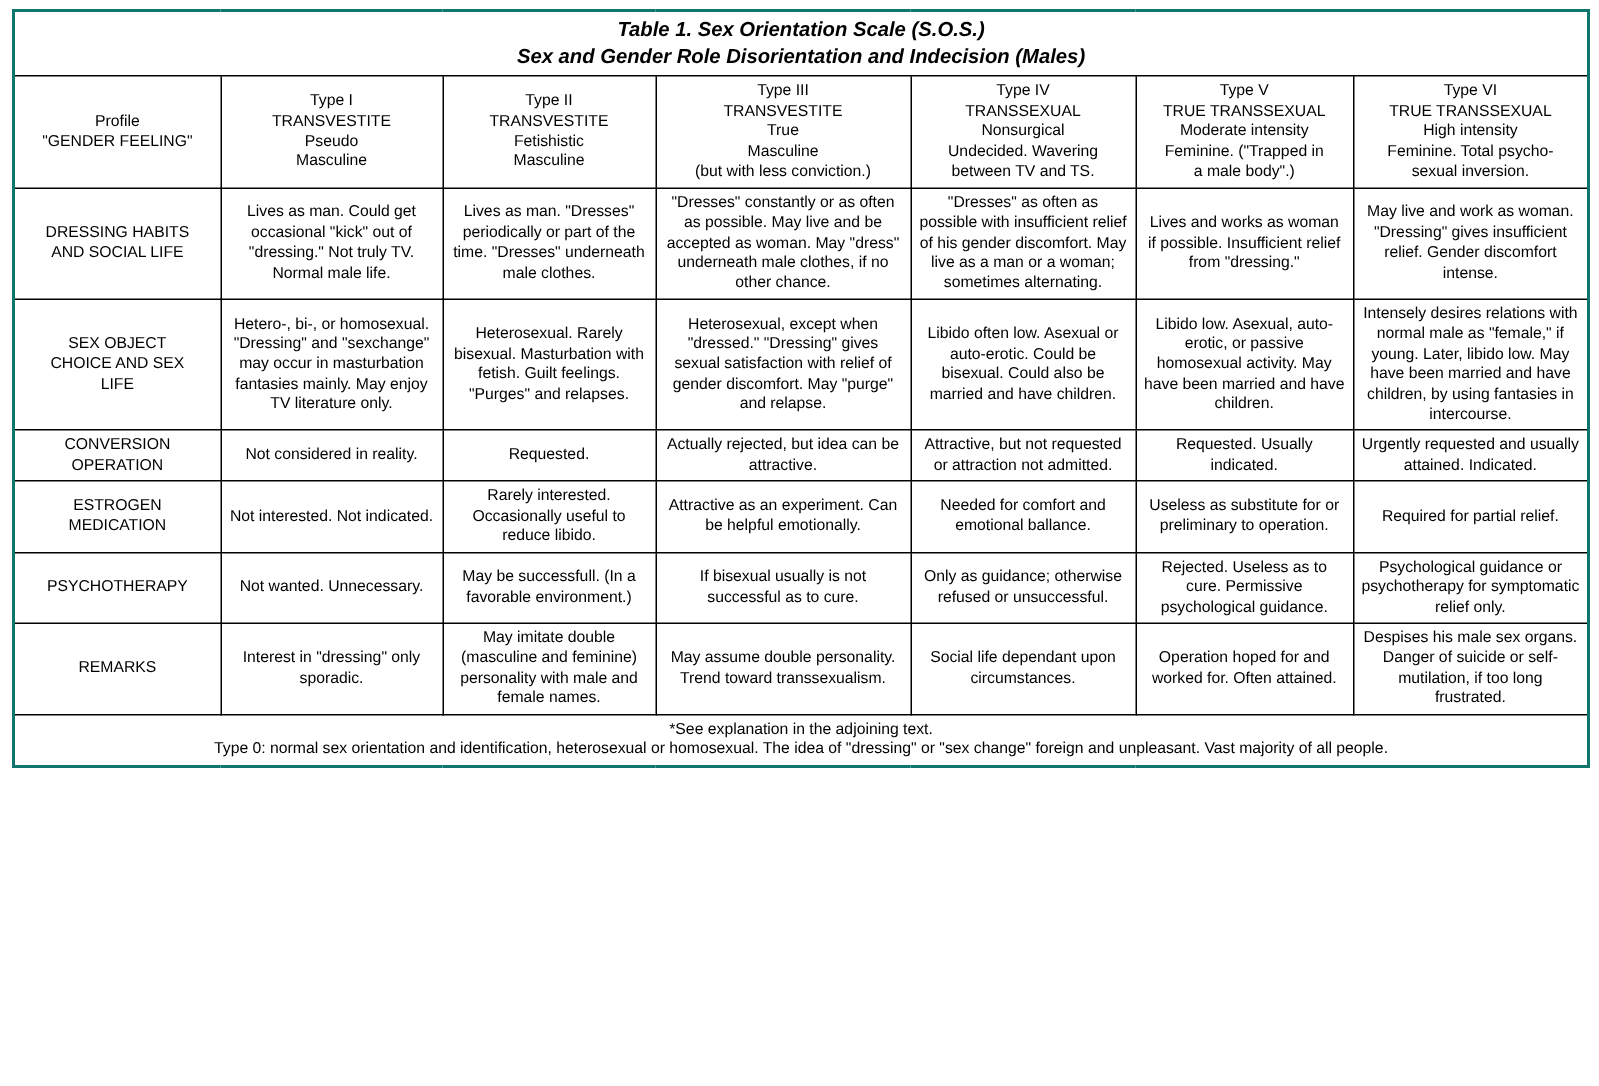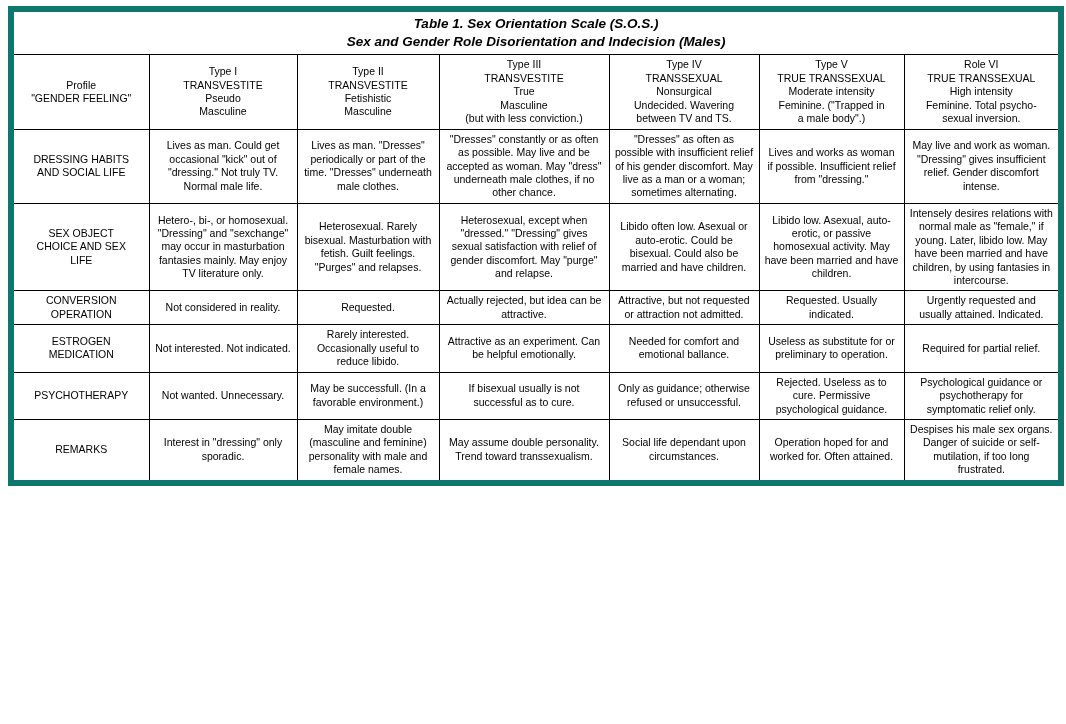--- a/index.html
+++ b/index.html
@@ -16,21 +16,21 @@
   #page {
     width: 1066px;
     height: 724px;
     box-sizing: border-box;
     padding: 6px 8px 6px 8px;
   }
   table.sos {
     border-collapse: collapse;
     width: 1050px;
     table-layout: fixed;
-    border: 6px solid #0f766e;
+    border: 2px solid #0f766e;
   }
   table.sos td, table.sos th {
     border: 1px solid #000;
     vertical-align: middle;
     text-align: center;
     font-size: 10.5px;
     line-height: 1.28;
     padding: 3px 5px;
     font-weight: normal;
   }
@@ -140,21 +140,21 @@
           <span>Nonsurgical</span>
           <span class="detail">Undecided. Wavering<br>between TV and TS.</span>
         </td>
         <td class="type-cell">
           <span>Type V</span>
           <span>TRUE TRANSSEXUAL</span>
           <span>Moderate intensity</span>
           <span class="detail">Feminine. ("Trapped in<br>a male body".)</span>
         </td>
         <td class="type-cell">
-          <span>Role VI</span>
+          <span>Type VI</span>
           <span>TRUE TRANSSEXUAL</span>
           <span>High intensity</span>
           <span class="detail">Feminine. Total psycho-<br>sexual inversion.</span>
         </td>
       </tr>
 
       <tr>
         <td class="rowlabel">DRESSING HABITS<br>AND SOCIAL LIFE</td>
         <td class="body-cell">Lives as man. Could get occasional "kick" out of "dressing." Not truly TV. Normal male life.</td>
         <td class="body-cell">Lives as man. "Dresses" periodically or part of the time. "Dresses" underneath male clothes.</td>
@@ -208,15 +208,21 @@
       <tr>
         <td class="rowlabel">REMARKS</td>
         <td class="body-cell">Interest in "dressing" only sporadic.</td>
         <td class="body-cell">May imitate double (masculine and feminine) personality with male and female names.</td>
         <td class="body-cell">May assume double personality. Trend toward transsexualism.</td>
         <td class="body-cell">Social life dependant upon circumstances.</td>
         <td class="body-cell">Operation hoped for and worked for. Often attained.</td>
         <td class="body-cell">Despises his male sex organs. Danger of suicide or self-mutilation, if too long frustrated.</td>
       </tr>
 
+      <tr>
+        <td colspan="7" class="footer-cell">
+          <div>*See explanation in the adjoining text.</div>
+          <div>Type 0: normal sex orientation and identification, heterosexual or homosexual. The idea of "dressing" or "sex change" foreign and unpleasant. Vast majority of all people.</div>
+        </td>
+      </tr>
     </tbody>
   </table>
 </div>
 
 </body></html>

